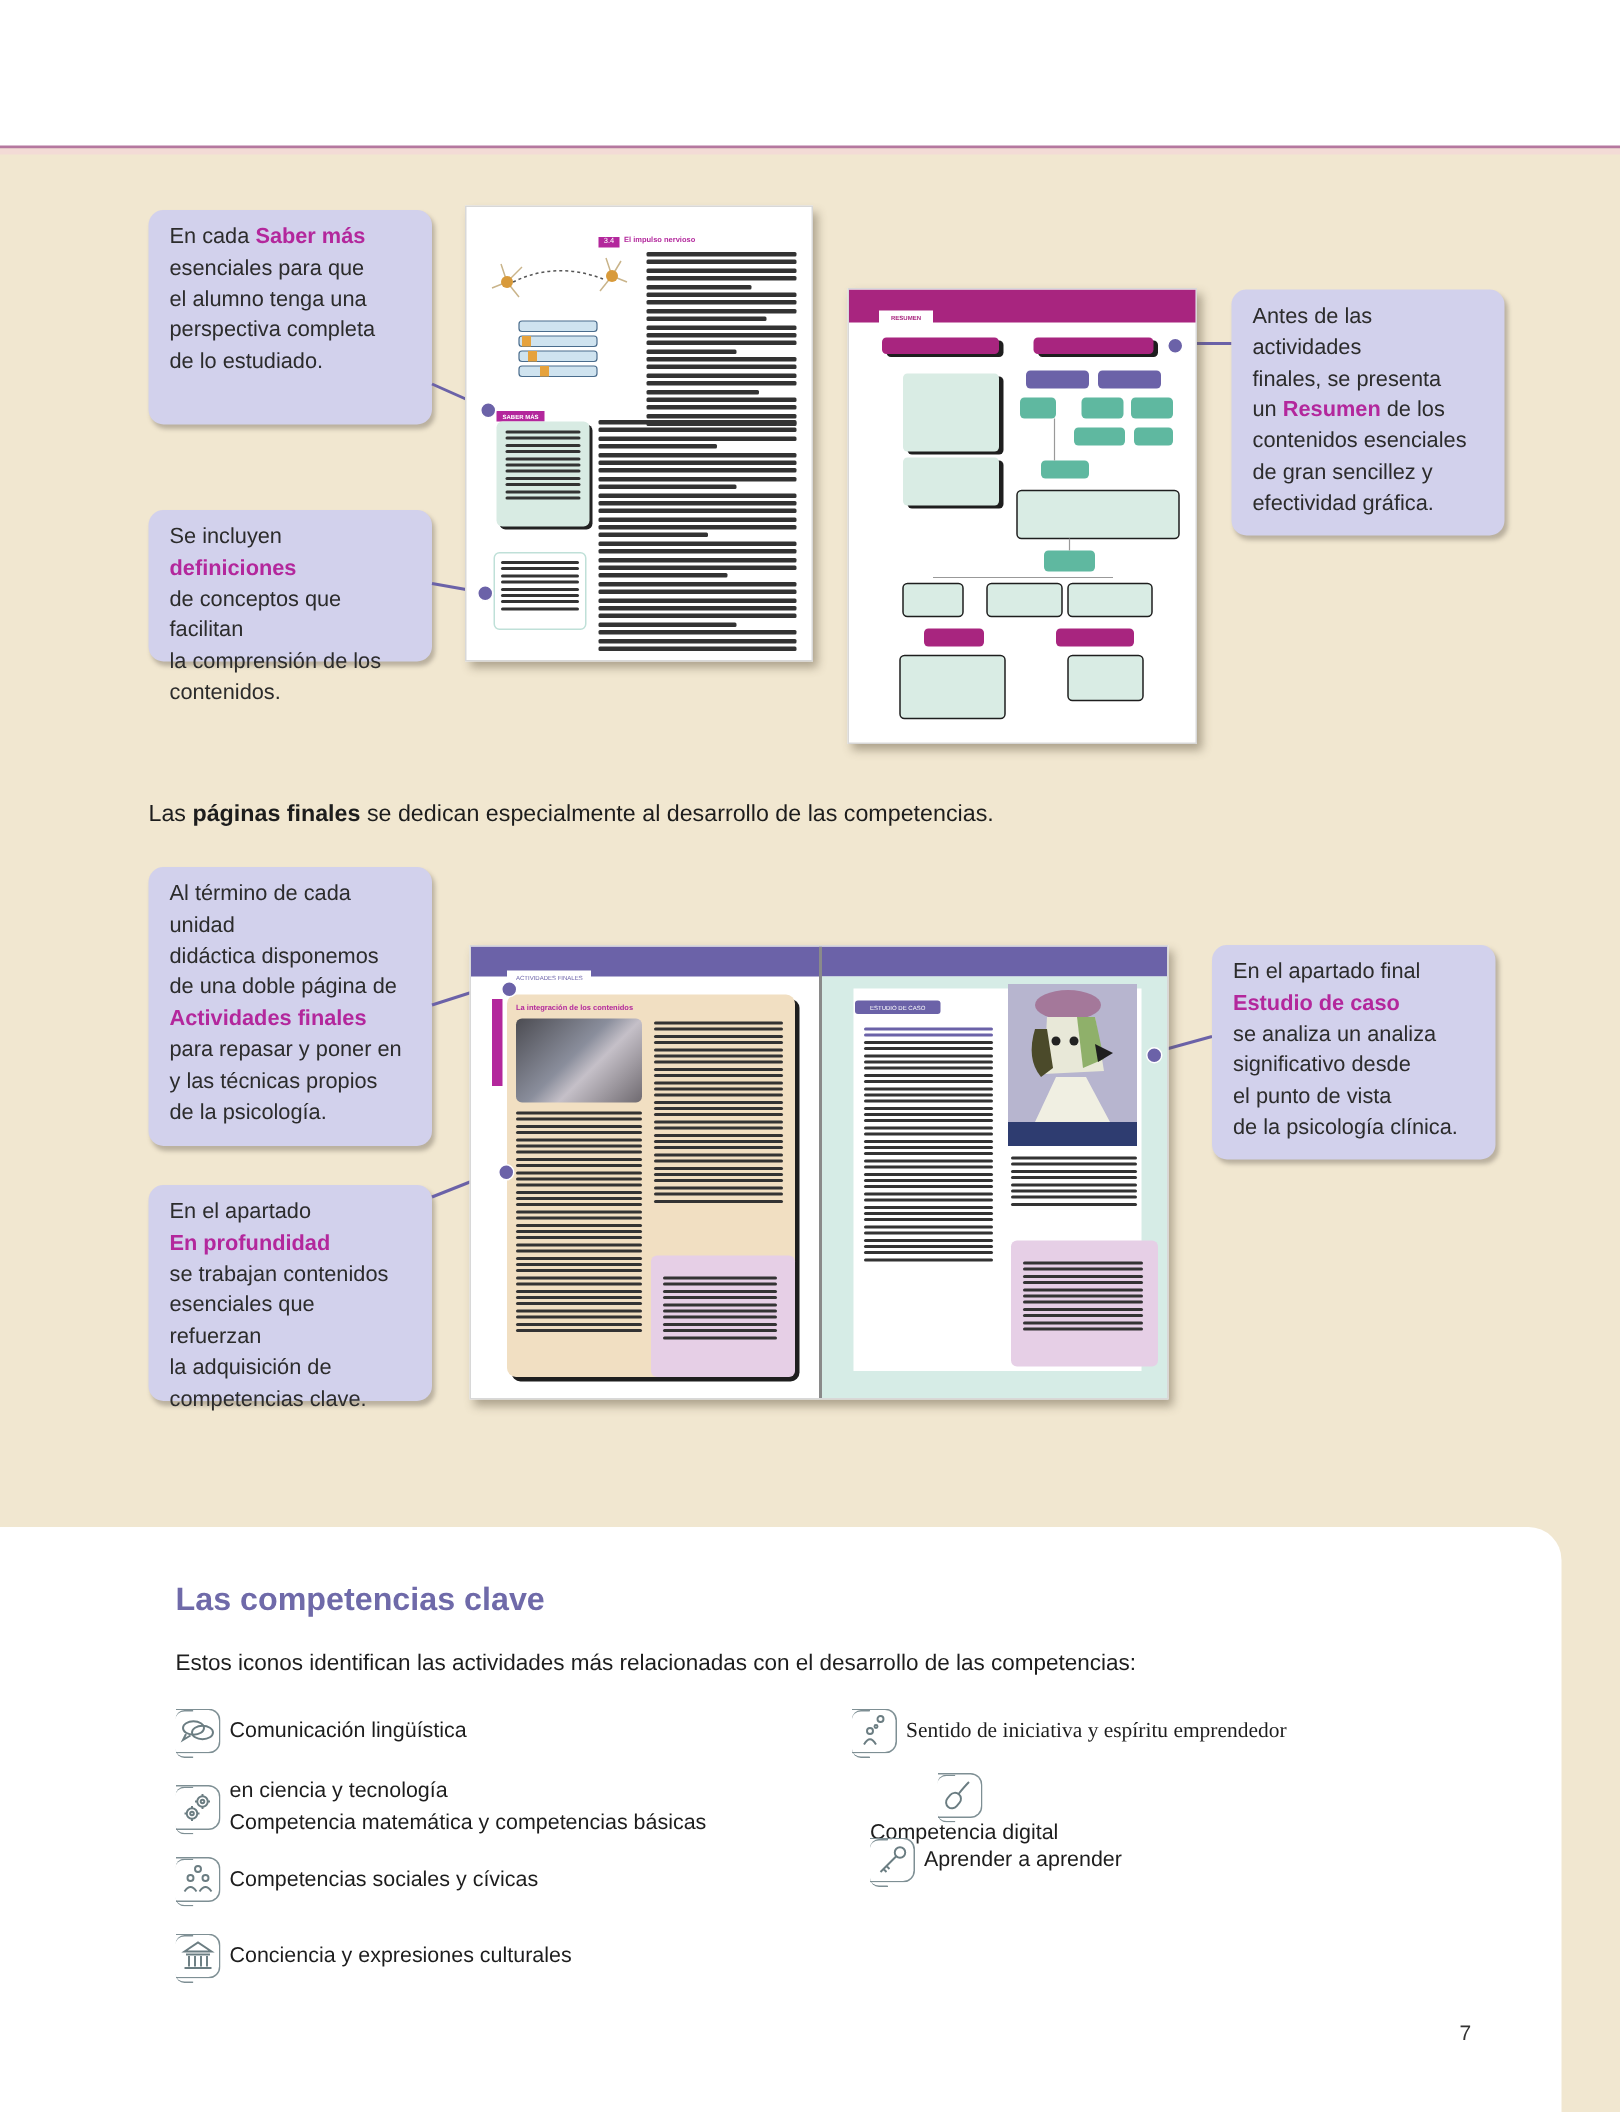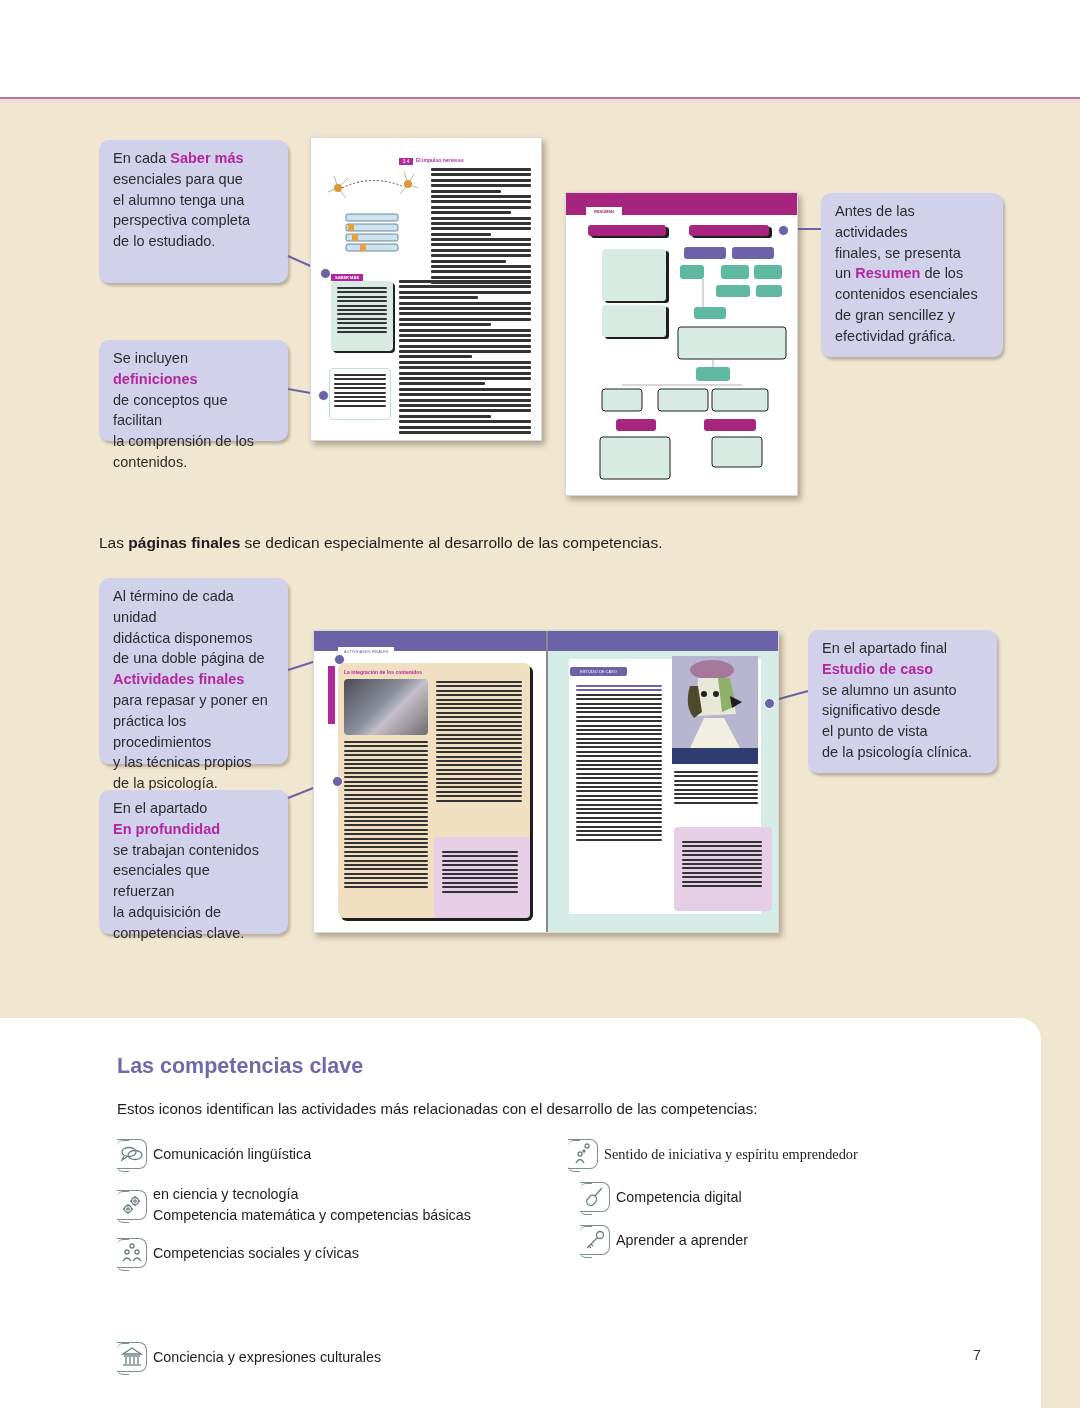--- a/index.html
+++ b/index.html
@@ -287,21 +287,20 @@
 <div class="sentence">
   <span>Las </span><b>páginas finales</b><span> se dedican especialmente al desarrollo de las competencias.</span>
 </div>
 
 <div class="callout" style="left:99px;top:578px;width:189px;height:186px;">
   <div>Al término de cada unidad</div>
   <div>didáctica disponemos</div>
   <div>de una doble página de</div>
   <div class="hl">Actividades finales</div>
   <div>para repasar y poner en</div>
-  <div>práctica los procedimientos</div>
   <div>y las técnicas propios</div>
   <div>de la psicología.</div>
 </div>
 
 <div class="callout" style="left:99px;top:790px;width:189px;height:144px;">
   <div>En el apartado</div>
   <div class="hl">En profundidad</div>
   <div>se trabajan contenidos</div>
   <div>esenciales que refuerzan</div>
   <div>la adquisición de</div>
@@ -485,21 +484,21 @@
       </div>
   </div>
   <div class="dot" style="left:20px;top:23px;"></div>
   <div class="dot" style="left:18px;top:145px;"></div>
   <div class="dot" style="left:450px;top:67px;"></div>
 </div>
 
 <div class="callout" style="left:808px;top:630px;width:189px;height:143px;">
   <div>En el apartado final</div>
   <div class="hl">Estudio de caso</div>
-  <div>se alumno un asunto</div>
+  <div>se analiza un analiza</div>
   <div>significativo desde</div>
   <div>el punto de vista</div>
   <div>de la psicología clínica.</div>
 </div>
 
 <div class="bottom-panel"></div>
 <div class="comp-title">Las competencias clave</div>
 <div class="comp-intro">Estos iconos identifican las actividades más relacionadas con el desarrollo de las competencias:</div>
 
 <div class="comp-item" style="left:117px;top:1139px;">
@@ -540,21 +539,21 @@
           <circle cx="12" cy="5" r="2"></circle>
           <circle cx="7" cy="11" r="2"></circle>
           <circle cx="17" cy="11" r="2"></circle>
           <path d="M3 20 Q7 14 11 20M13 20 Q17 14 21 20"></path>
         </g>
       </svg>
   </span>
   <span>Competencias sociales y cívicas</span>
 </div>
 
-<div class="comp-item" style="left:117px;top:1342px;">
+<div class="comp-item" style="left:117px;top:1289px;">
   <span class="comp-icon">
     <svg width="24" height="24" viewBox="0 0 24 24">
         <g fill="none" stroke="#6b7d82" stroke-width="1.3">
           <path d="M3 9 L12 3 L21 9 Z"></path>
           <line x1="4" y1="11" x2="20" y2="11"></line>
           <line x1="6" y1="12" x2="6" y2="19"></line>
           <line x1="10" y1="12" x2="10" y2="19"></line>
           <line x1="14" y1="12" x2="14" y2="19"></line>
           <line x1="18" y1="12" x2="18" y2="19"></line>
           <line x1="3" y1="20" x2="21" y2="20"></line>
@@ -571,21 +570,21 @@
           <circle cx="16" cy="4" r="2"></circle>
           <circle cx="13" cy="9" r="1"></circle>
           <circle cx="9" cy="12" r="2"></circle>
           <path d="M5 21 Q9 14 13 21"></path>
         </g>
       </svg>
   </span>
   <span>Sentido de iniciativa y espíritu emprendedor</span>
 </div>
 
-<div class="comp-item" style="left:580px;top:1182px;">
+<div class="comp-item" style="left:580px;top:1182px;flex-direction:column;">
   <span class="comp-icon">
     <svg width="24" height="24" viewBox="0 0 24 24">
         <g fill="none" stroke="#6b7d82" stroke-width="1.3">
           <rect x="5" y="10" width="8" height="11" rx="4" transform="rotate(40 9 15)"></rect>
           <path d="M12 11 Q16 6 19 3"></path>
         </g>
       </svg>
   </span>
   <span>Competencia digital</span>
 </div>

